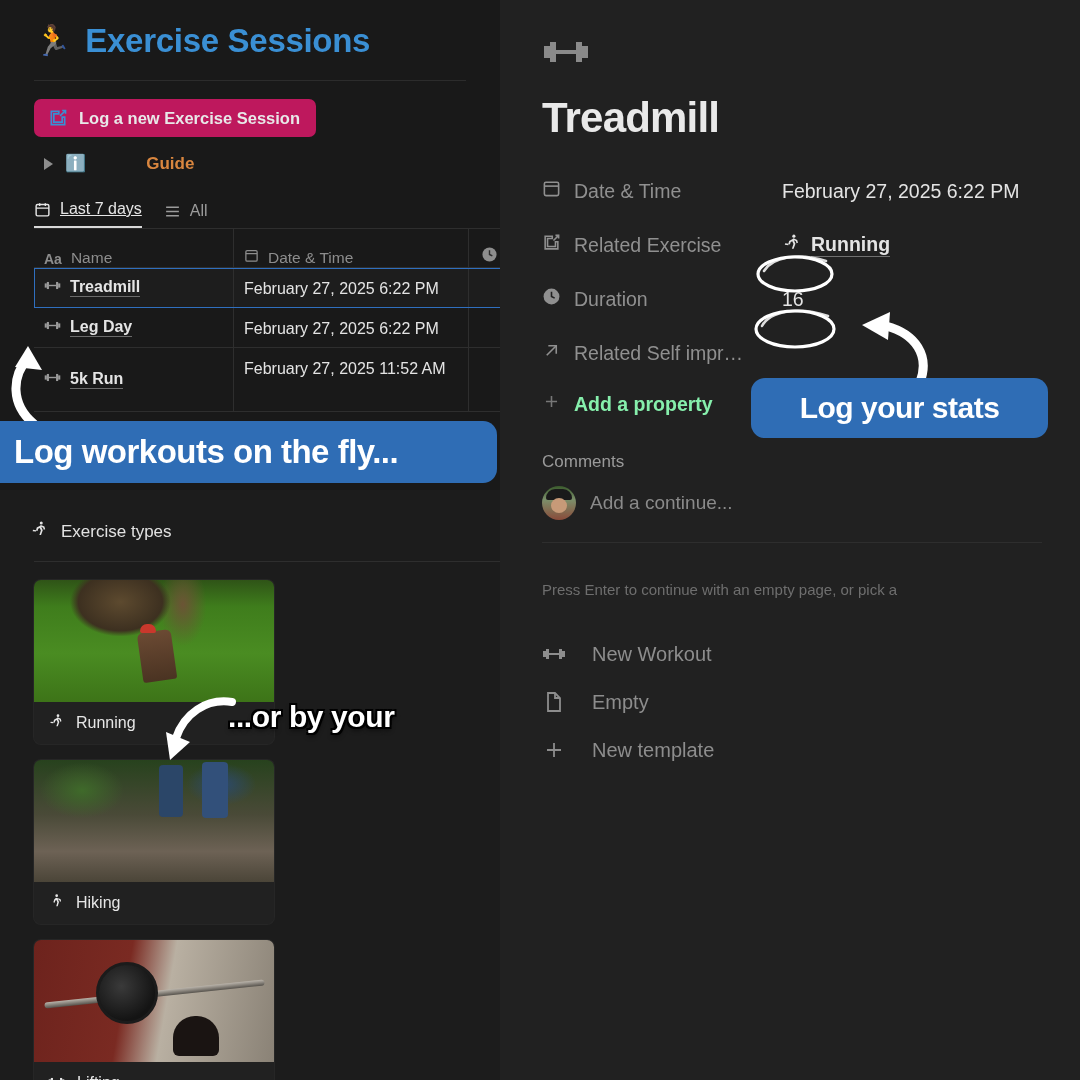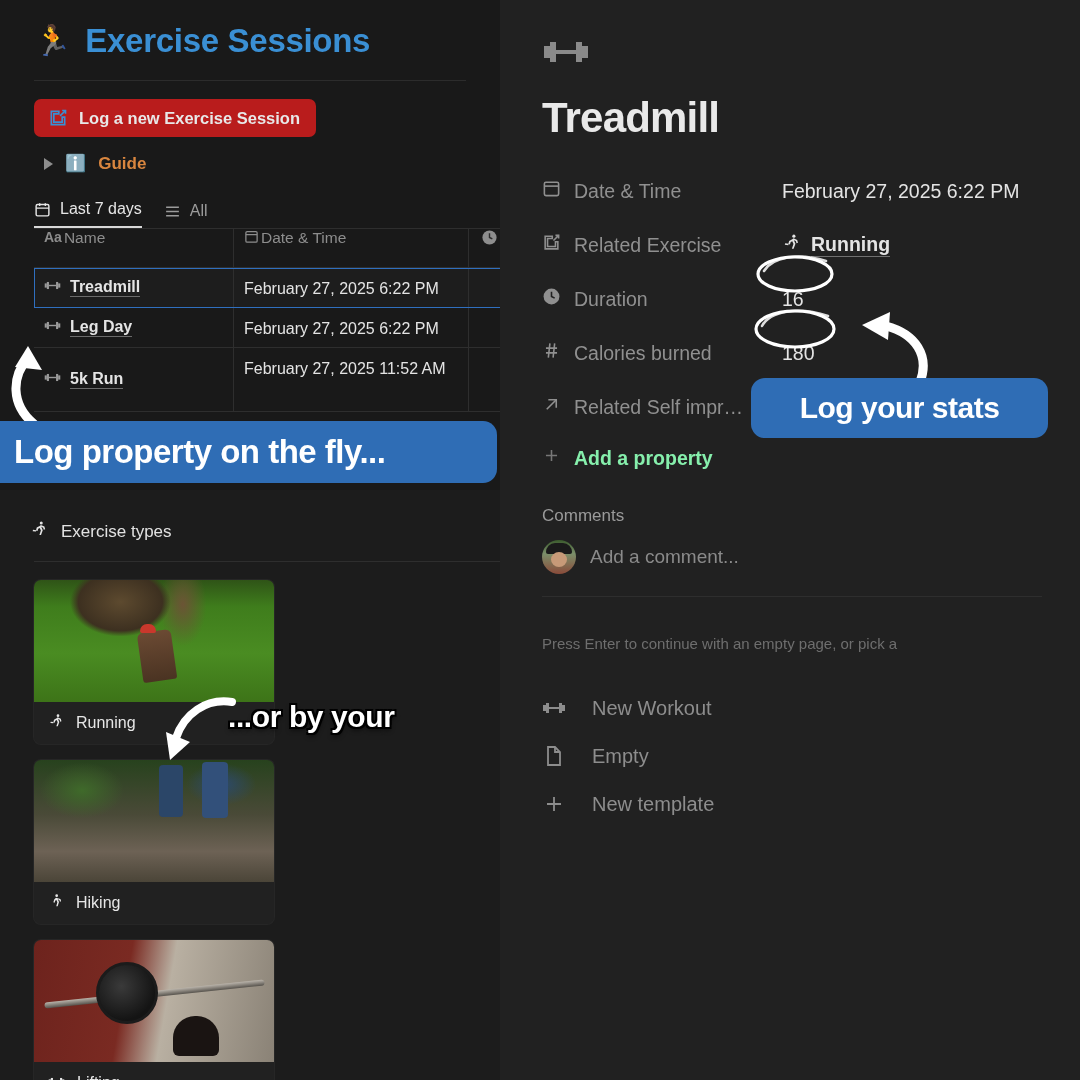--- a/index.html
+++ b/index.html
@@ -22,48 +22,48 @@
   }
   .db-emoji { font-size: 30px; line-height: 1; }
   .db-title {
     font-size: 33px; font-weight: bold; color: #3a8fd4; letter-spacing: -0.3px;
   }
   .hrule { height: 1px; background: #2c2c2c; margin: 20px 34px 0 34px; }
 
   .new-btn {
     display: inline-flex; align-items: center; gap: 11px;
     margin: 18px 0 0 34px; padding: 9px 16px 9px 14px;
-    background: #b91c1c; border-radius: 7px;
+    background: #be185d; border-radius: 7px;
     color: #e8e8e8; font-size: 16.5px; font-weight: bold;
     white-space: nowrap;
   }
   .new-btn .ico svg { display: block; }
 
   .guide-row {
     display: flex; align-items: center; gap: 12px;
     margin: 16px 0 0 44px; font-size: 17px;
   }
   .tri { width: 0; height: 0; border-left: 9px solid #8e8e8e;
          border-top: 6px solid transparent; border-bottom: 6px solid transparent; }
   .guide-emoji { font-size: 17px; }
-  .guide-label { color: #d9863f; font-weight: bold; }
+  .guide-label { color: #d9863f; font-weight: bold; margin-left: 48px; }
 
   .view-tabs {
     display: flex; align-items: flex-end; gap: 22px;
     margin: 18px 0 0 34px; height: 36px;
   }
   .view-tab { display: flex; align-items: center; gap: 9px;
               font-size: 16px; color: #9b9b9b; padding-bottom: 8px; }
-  .view-tab.active { color: #e6e6e6; border-bottom: 2px solid #d8d8d8; }
+  .view-tab.active { color: #e6e6e6; border-bottom: 2px solid #d8d8d8; text-decoration: underline; }
   .view-tab svg { display: block; }
 
   
   .tbl { margin-left: 34px; width: 520px; }
   .tbl-head { display: flex; border-top: 1px solid #2e2e2e; border-bottom: 1px solid #2e2e2e; }
-  .th { display: flex; align-items: flex-start; gap: 2px; height: 38px;
+  .th { display: flex; align-items: flex-end; gap: 9px; height: 38px;
         color: #8d8d8d; font-size: 15.5px; padding-left: 10px;
         border-right: 1px solid #2e2e2e; }
   .th.c1 { width: 200px; }
   .th.c2 { width: 235px; }
   .th.c3 { width: 85px; justify-content: flex-start; padding-left: 12px; }
   .th .aa { font-size: 14px; color: #8d8d8d; font-weight: bold; }
 
   .tr { display: flex; border-bottom: 1px solid #2e2e2e; position: relative; }
   .tr.selected { outline: 1.5px solid #2f6fbf; outline-offset: -1px; z-index: 2;
                  background: #1d1d1d; }
@@ -442,31 +442,20 @@
             <svg width="19" height="19" viewBox="0 0 24 24" fill="#909090">
               <circle cx="12" cy="12" r="10"></circle>
               <path d="M12 6v6l4 2" stroke="#212121" stroke-width="2" fill="none"></path>
             </svg>
           </span>
           <span>Duration</span>
         </div>
         <div class="prop-val">16</div>
       </div>
 
-      <div class="prop">
-        <div class="prop-key">
-          <span>
-            <svg width="19" height="19" viewBox="0 0 24 24" fill="none" stroke="#909090" stroke-width="2">
-              <path d="M5 9h14M5 15h14M10 3 8 21M16 3l-2 18"></path>
-            </svg>
-          </span>
-          <span>Calories burned</span>
-        </div>
-        <div class="prop-val">180</div>
-      </div>
 
       <div class="prop">
         <div class="prop-key">
           <span>
             <svg width="19" height="19" viewBox="0 0 24 24" fill="none" stroke="#909090" stroke-width="2">
               <path d="M6 18 18 6"></path>
                 <path d="M8 6h10v10"></path>
             </svg>
           </span>
           <span>Related Self impr…</span>
@@ -483,21 +472,21 @@
         <span>Add a property</span>
       </div>
     </div>
 
     <div class="comments-h">Comments</div>
     <div class="comment-row">
       <div class="avatar">
         <div class="hat"></div>
           <div class="face"></div>
       </div>
-      <div class="comment-ph">Add a comment...</div>
+      <div class="comment-ph">Add a continue...</div>
     </div>
     <div class="cm-rule"></div>
 
     <div class="press-enter">Press Enter to continue with an empty page, or pick a</div>
 
     <div class="opts">
       <div class="opt">
         <span>
           <svg width="24" height="24" viewBox="0 0 24 24" fill="#8d8d8d">
             <rect x="1" y="9" width="3" height="6"></rect>
@@ -527,21 +516,21 @@
         <span>New template</span>
       </div>
     </div>
   </div>
 
   <svg class="arrow-svg" id="arrow-table" width="60" height="95" viewBox="0 0 60 95">
     <path d="M32 92 C 8 72, 10 44, 26 26" stroke="#fff" stroke-width="9" fill="none" stroke-linecap="round"></path>
     <path d="M26 14 L 40 38 L 13 35 Z" fill="#fff"></path>
   </svg>
 
-  <div class="callout" id="callout-log-workouts">Log property on the fly...</div>
+  <div class="callout" id="callout-log-workouts">Log workouts on the fly...</div>
 
   <svg class="ellipse-ann" id="ell-duration" width="82" height="46" viewBox="0 0 82 46">
     <ellipse cx="41" cy="25" rx="37" ry="17" fill="none" stroke="#fff" stroke-width="3.2"></ellipse>
     <path d="M10 22 C 18 8, 44 3, 72 12" fill="none" stroke="#fff" stroke-width="2.6" stroke-linecap="round" opacity=".85"></path>
   </svg>
 
   <svg class="ellipse-ann" id="ell-calories" width="86" height="50" viewBox="0 0 86 50">
     <ellipse cx="43" cy="26" rx="39" ry="18" fill="none" stroke="#fff" stroke-width="3.2"></ellipse>
     <path d="M10 23 C 18 8, 46 3, 76 13" fill="none" stroke="#fff" stroke-width="2.6" stroke-linecap="round" opacity=".85"></path>
   </svg>

